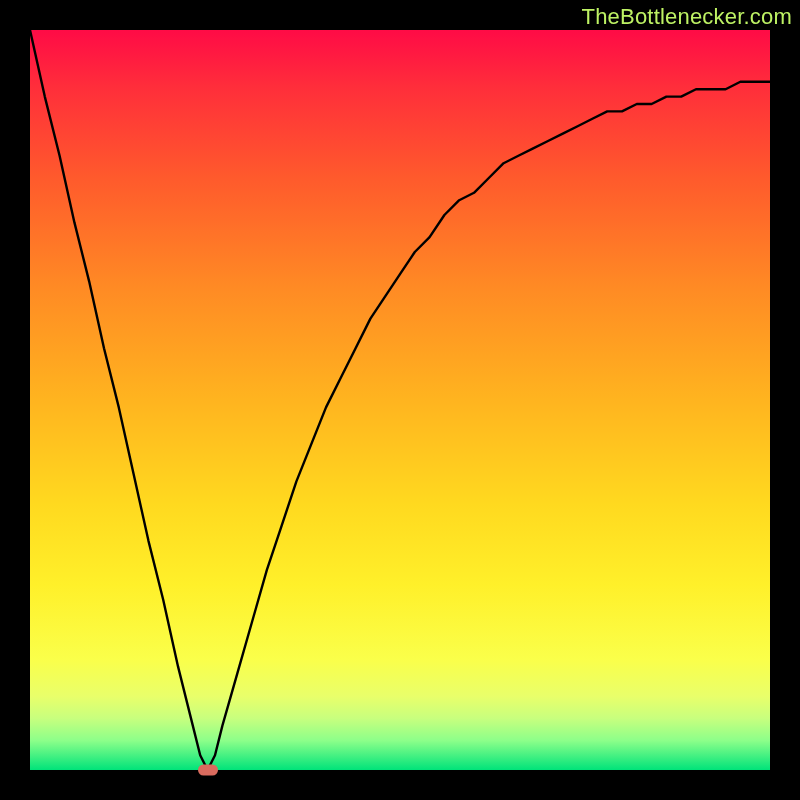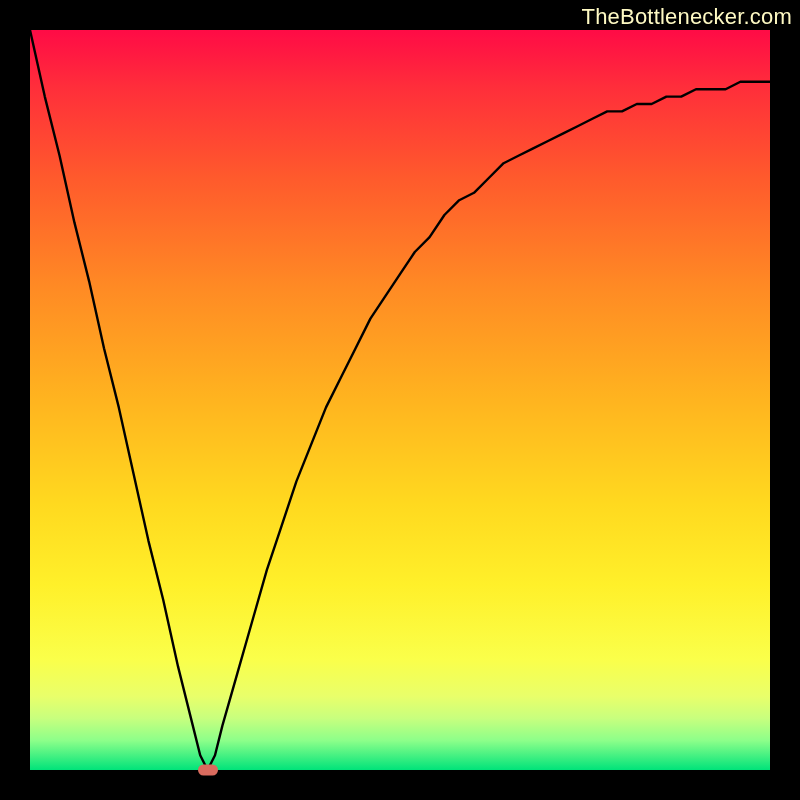--- a/index.html
+++ b/index.html
@@ -35,21 +35,21 @@
       #e9ff6a 90%,
       #c8ff7e 93%,
       #8dff8a 96%,
       #00e37a 100%
     );
   }
   .attribution {
     position: absolute;
     top: 4px;
     right: 8px;
-    color: #fef9c3;
+    color: #bef264;
     font-size: 22px;
     letter-spacing: 0.2px;
     user-select: none;
   }
   svg.curve {
     position: absolute;
     left: 0;
     top: 0;
     width: 740px;
     height: 740px;

